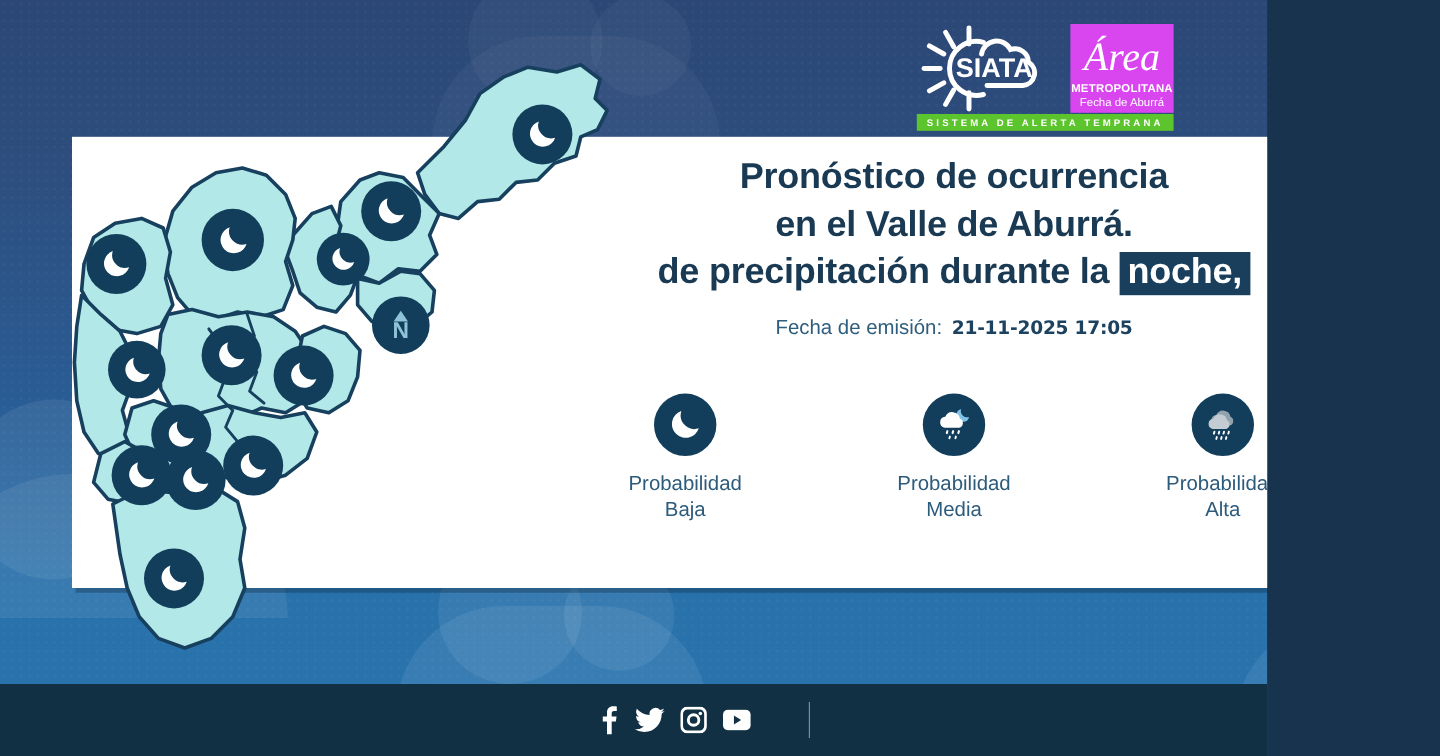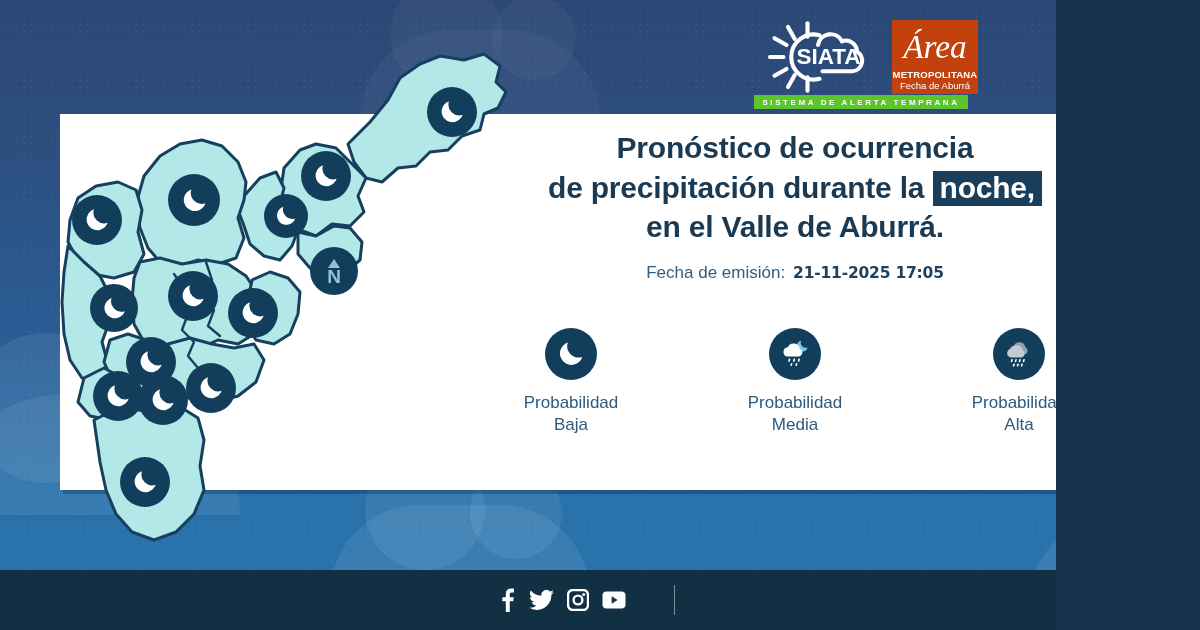--- a/index.html
+++ b/index.html
@@ -208,21 +208,21 @@
     right: 78px;
     top: 20px;
     display: flex;
     align-items: flex-start;
     gap: 8px;
   }
   .siata-logo { width: 120px; height: 74px; display: block; }
   .area-logo {
     width: 86px;
     height: 74px;
-    background: #c2410c;
+    background: #d946ef;
     display: flex;
     flex-direction: column;
     align-items: center;
     justify-content: flex-end;
     padding-bottom: 3px;
     box-sizing: border-box;
   }
   .area-script {
     flex: 1;
     display: flex;
@@ -237,21 +237,21 @@
     letter-spacing: 0.2px;
     line-height: 11px;
   }
   .area-valle {
     color: #ffffff;
     font-size: 9.5px;
     line-height: 11px;
   }
   .tagline {
     position: absolute;
-    right: 88px;
+    right: 78px;
     top: 95px;
     width: 214px;
     height: 14px;
     background: #5cc42c;
     color: #ffffff;
     font-size: 8px;
     font-weight: bold;
     letter-spacing: 2.6px;
     display: flex;
     align-items: center;
@@ -464,25 +464,25 @@
 
     <div class="compass" style="left:262px; top:199px;">
       <div class="tri"></div>
       <div class="n">N</div>
     </div>
   </div>
 
   <div class="panel">
     <div class="headline">
       <div>Pronóstico de ocurrencia</div>
+      <div>en el Valle de Aburrá.</div>
       <div>
         <span>de precipitación durante la</span>
         <span class="hl-mark">noche,</span>
       </div>
-      <div>en el Valle de Aburrá.</div>
     </div>
     <div class="fecha">
       <span>Fecha de emisión:</span>
       <span class="fecha-valor">21-11-2025 17:05</span>
     </div>
   </div>
 
   <div class="legend">
 
     <div class="legend-item">

